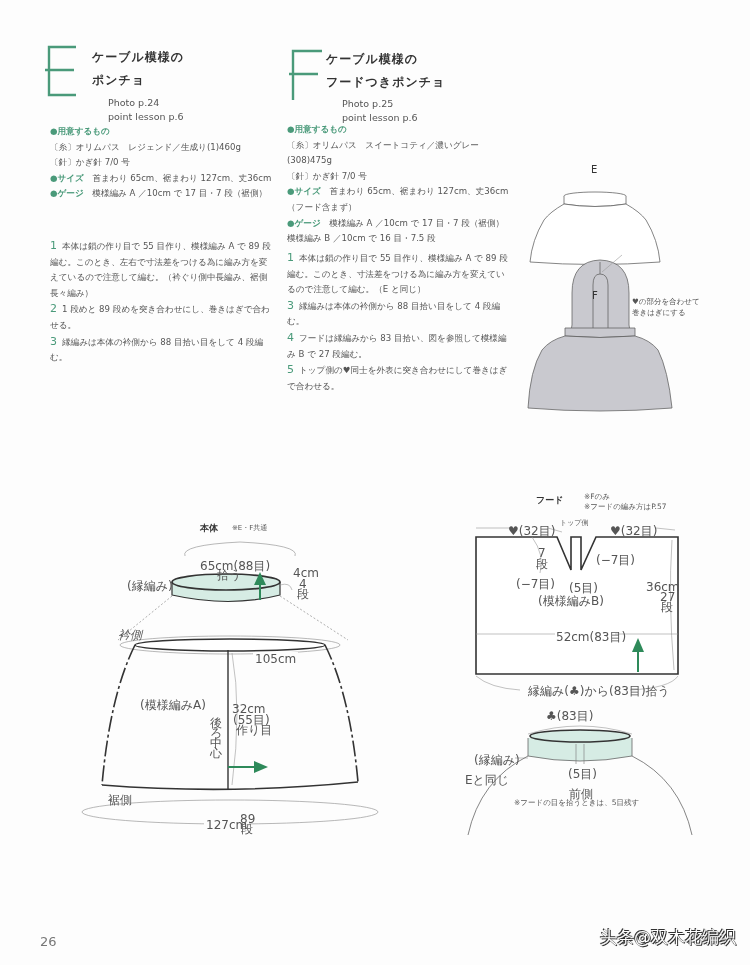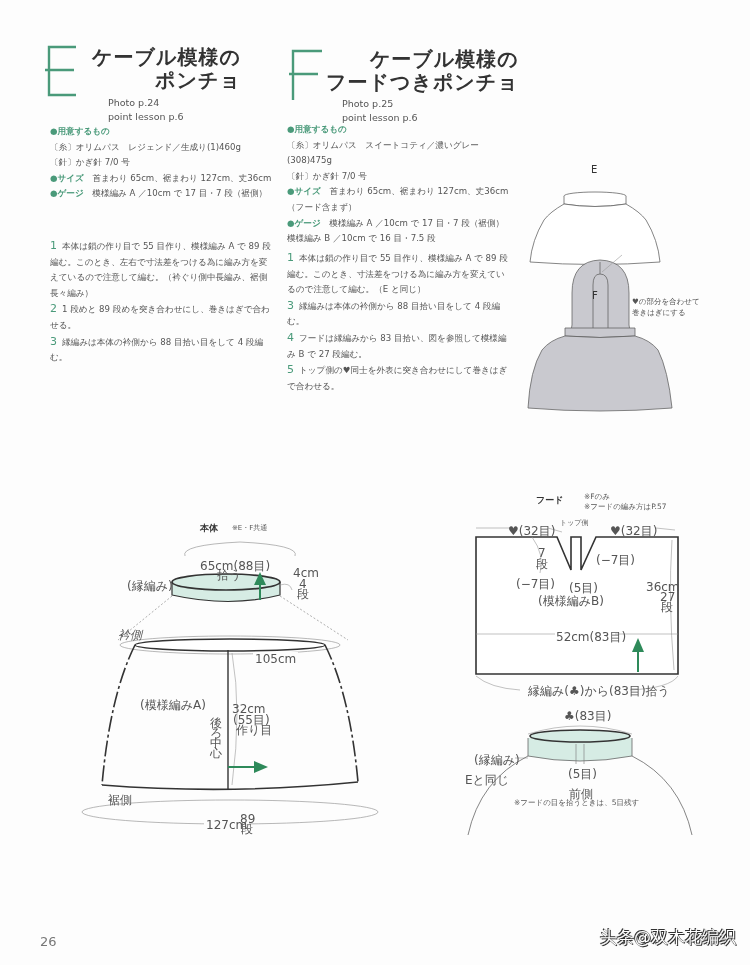--- a/index.html
+++ b/index.html
@@ -1,19 +1,19 @@
 <!DOCTYPE html>
 <html><head>
 <meta charset="utf-8">
 <style>
   html,body{margin:0;padding:0;background:#fdfdfd;}
   body{width:750px;height:965px;position:relative;overflow:hidden;font-family:"DejaVu Sans","Liberation Sans",sans-serif;color:#555;}
   .abs{position:absolute;}
   .letter{position:absolute;width:34px;height:54px;}
-  .title{position:absolute;font-size:20px;font-weight:bold;color:#333;line-height:23px;letter-spacing:1px;text-align:right;}
+  .title{position:absolute;font-size:12px;font-weight:bold;color:#333;line-height:23px;letter-spacing:1px;}
   .photo{position:absolute;font-size:9.5px;color:#555;line-height:14px;}
   .block{position:absolute;font-size:8.6px;line-height:15.6px;color:#555;}
   .sec{color:#4a9a7a;font-weight:bold;}
   .num{color:#4a9a7a;font-size:11px;margin-right:5px;}
   .lbl{position:absolute;font-size:12px;color:#555;white-space:nowrap;}
   .lbl-b{position:absolute;font-size:9px;color:#333;white-space:nowrap;font-weight:bold;}
   .page-num{position:absolute;left:40px;top:934px;font-size:13px;color:#777;}
   .watermark{position:absolute;left:600px;top:926px;font-size:17px;color:#fff;text-shadow:0 0 1px #222,1px 1px 0 #333,-1px -1px 0 #333;letter-spacing:0px;white-space:nowrap;}
 </style>
 </head>
@@ -181,21 +181,21 @@
   <svg class="abs" style="left:0;top:0;" width="260" height="140">
     <path d="M88 34 Q140 18 192 34" fill="none" stroke="#999" stroke-width="0.6"></path>
     <path d="M88 38 L88 56 Q140 66 192 56 L192 38" fill="#d6ece4" stroke="#666" stroke-width="0.8"></path>
     <ellipse cx="140" cy="36" rx="50" ry="6" fill="#d6ece4" stroke="#333" stroke-width="1.6"></ellipse>
     <line x1="136" y1="44" x2="136" y2="64" stroke="#777" stroke-width="0.6"></line>
     <line x1="144" y1="44" x2="144" y2="64" stroke="#777" stroke-width="0.6"></line>
     <line x1="75" y1="58" x2="88" y2="58" stroke="#999" stroke-width="0.6"></line>
     <path d="M88 56 Q40 80 28 135" fill="none" stroke="#666" stroke-width="0.8"></path>
     <path d="M192 56 Q240 80 252 135" fill="none" stroke="#666" stroke-width="0.8"></path>
   </svg>
-  <div class="lbl" style="left:124px;top:8px;"><span style="color:#2e8a5a" title="♣(83目)"></span><span>♣(83目)</span></div>
+  <div class="lbl" style="left:106px;top:8px;"><span style="color:#2e8a5a" title="♣(83目)"></span><span>♣(83目)</span></div>
   <div class="lbl" style="left:34px;top:52px;">(縁編み)</div>
   <div class="lbl" style="left:25px;top:64px;margin-top:8px;">Eと同じ</div>
   <div class="lbl" style="left:128px;top:66px;">(5目)</div>
   <div class="lbl" style="left:129px;top:86px;">前側</div>
   <div class="lbl" style="left:74px;top:98px;font-size:7.5px;">※フードの目を拾うときは、5目残す</div>
 </div>
 
 <div class="page-num">26</div>
 <div class="watermark">头条@双木花编织</div>
 

